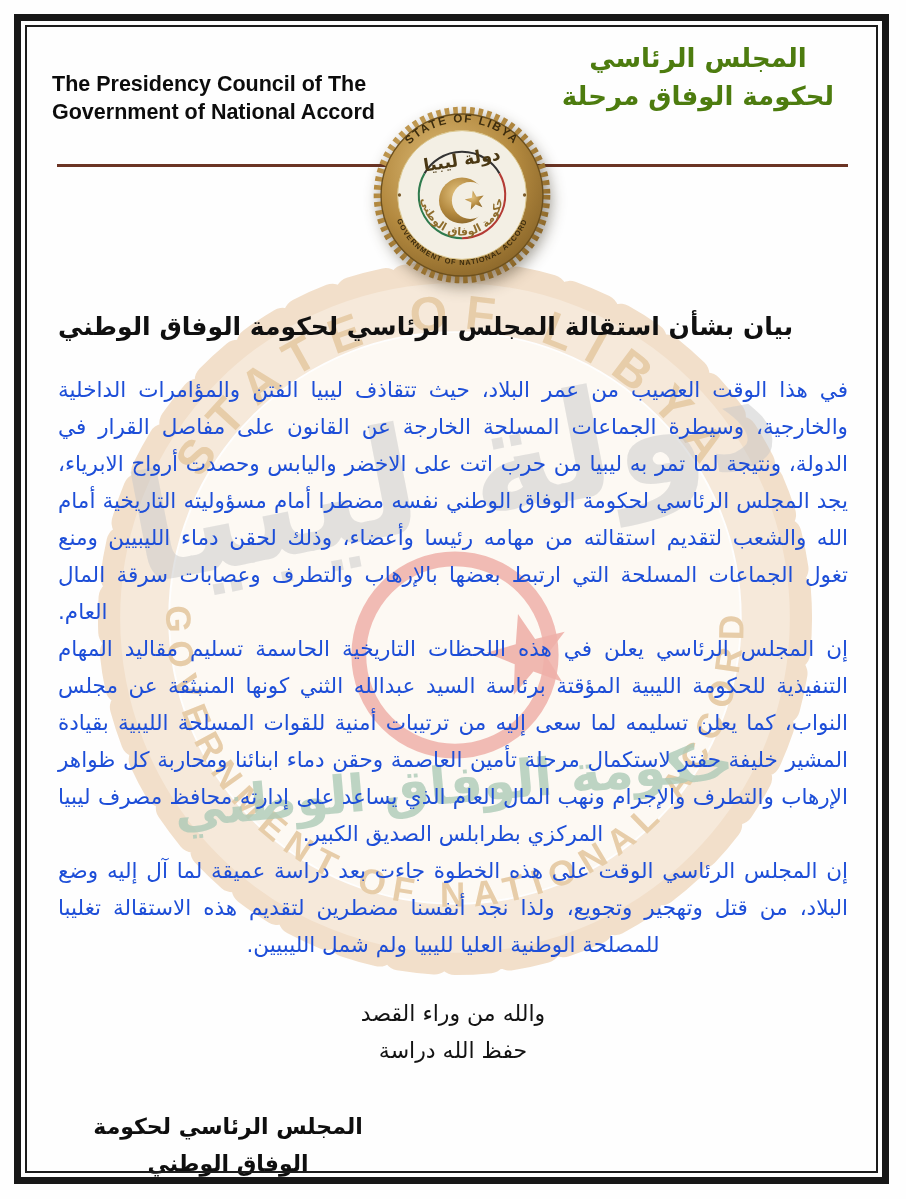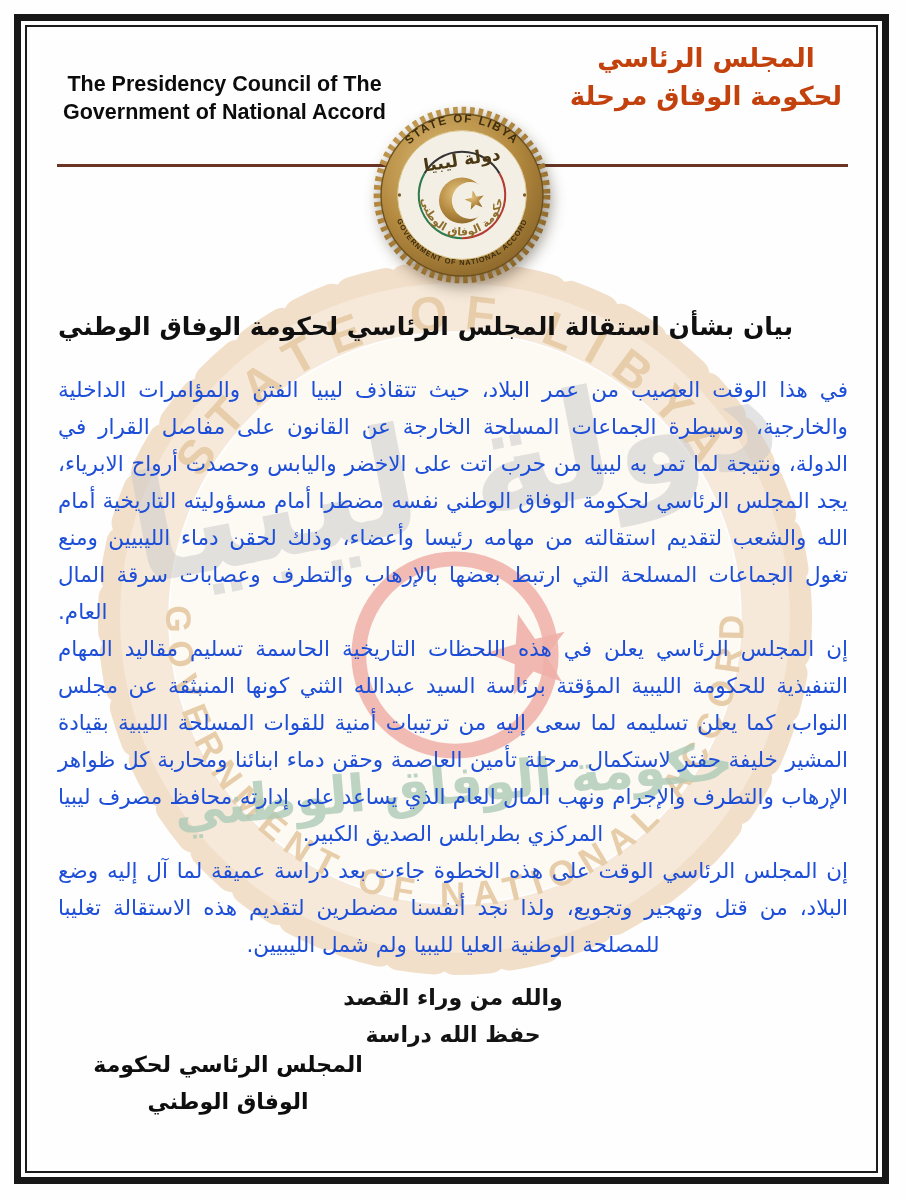--- a/index.html
+++ b/index.html
@@ -7,40 +7,40 @@
   .page{position:relative;width:906px;height:1199px;background:#fefefe;overflow:hidden;}
 
   
   .frame-outer{position:absolute;top:14px;left:14px;right:17px;bottom:15px;border:7px solid #171717;pointer-events:none;z-index:5;}
   .frame-inner{position:absolute;top:25px;left:25px;right:28px;bottom:26px;border:2px solid #1c1c1c;pointer-events:none;z-index:5;}
 
   
   .watermark{position:absolute;left:85px;top:248px;width:740px;height:740px;z-index:0;}
 
   
-  .lh-en{position:absolute;left:52px;top:70px;width:345px;text-align:center;
+  .lh-en{position:absolute;left:52px;top:70px;width:345px;
          font-family:"Liberation Sans",sans-serif;font-weight:bold;font-size:21.5px;line-height:1.32;color:#0c0c0c;z-index:2;}
-  .lh-ar{position:absolute;right:50px;top:40px;width:300px;text-align:center;direction:rtl;
-         font-weight:bold;font-size:26px;line-height:1.45;color:#c2410c;z-index:2;}
+  .lh-ar{position:absolute;right:58px;top:40px;width:300px;text-align:center;direction:rtl;
+         font-weight:bold;font-size:26px;line-height:1.45;color:#4d7c0f;z-index:2;}
 
   .divider{position:absolute;left:57px;top:164px;width:791px;height:3px;background:#6b3424;z-index:1;}
 
   .seal{position:absolute;left:370px;top:103px;width:184px;height:184px;z-index:3;
         filter:drop-shadow(3px 6px 7px rgba(40,30,10,0.45));}
 
   
   .main-col{position:absolute;left:58px;right:58px;top:312px;z-index:2;}
   .doc-title{text-align:left;direction:rtl;font-weight:bold;font-size:25px;color:#101010;margin:0 0 30px 0;}
   .body-text p{direction:rtl;text-align:justify;text-justify:inter-word;
                font-size:21.5px;line-height:37px;color:#1d4ed8;margin:0;}
   .body-text p.last-left{text-align-last:left;}
   .body-text p.last-center{text-align-last:center;}
-  .closing{margin-top:16px;text-align:center;direction:rtl;font-weight:bold;font-size:22px;line-height:37px;color:#131313;}
+  .closing{margin-top:32px;text-align:center;direction:rtl;font-weight:normal;font-size:22px;line-height:37px;color:#131313;}
 
-  .signature{position:absolute;left:58px;top:1046px;width:340px;text-align:center;direction:rtl;
+  .signature{position:absolute;left:58px;top:1108px;width:340px;text-align:center;direction:rtl;
              font-weight:bold;font-size:22px;line-height:37px;color:#0e0e0e;z-index:2;}
 
   svg text{font-family:"Liberation Sans",sans-serif;}
   svg text.ar{font-family:"DejaVu Sans",sans-serif;}
 </style>
 </head>
 <body>
 
 <div class="page">
 

